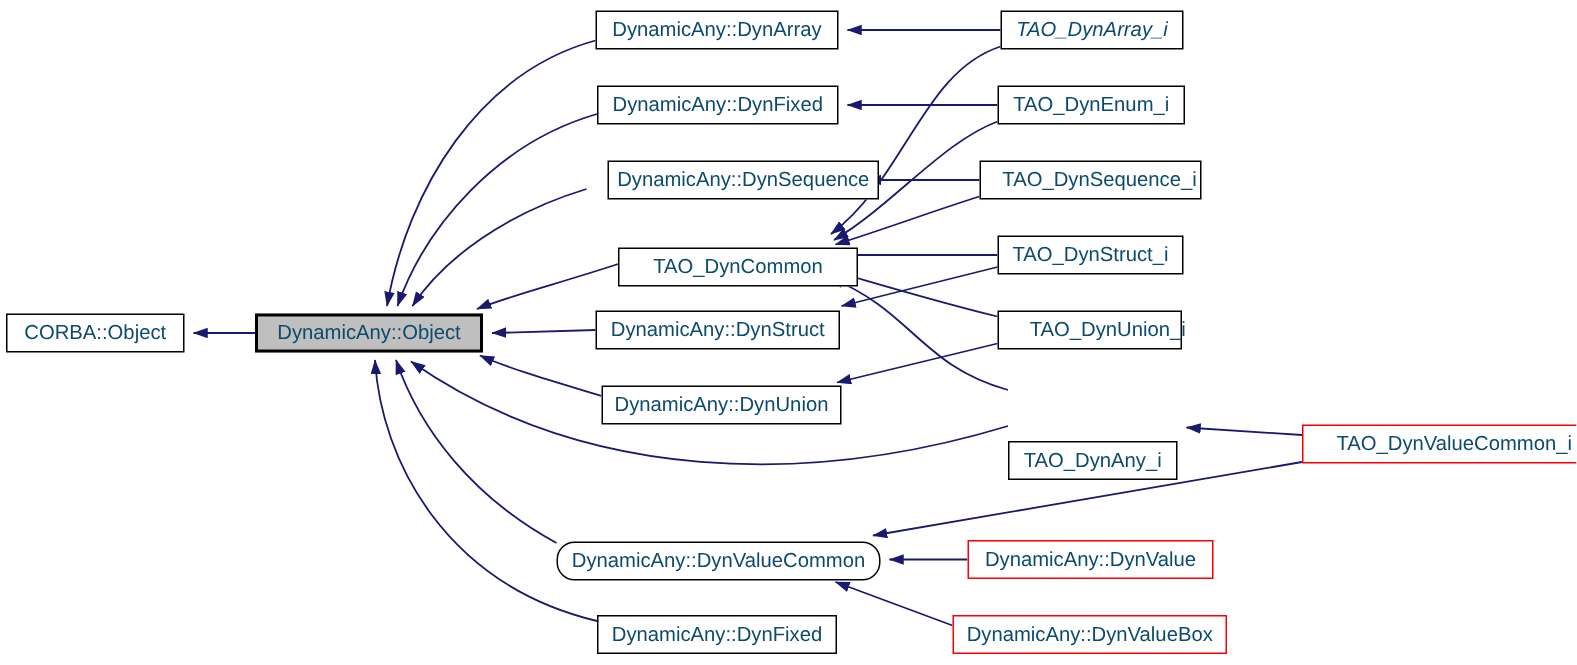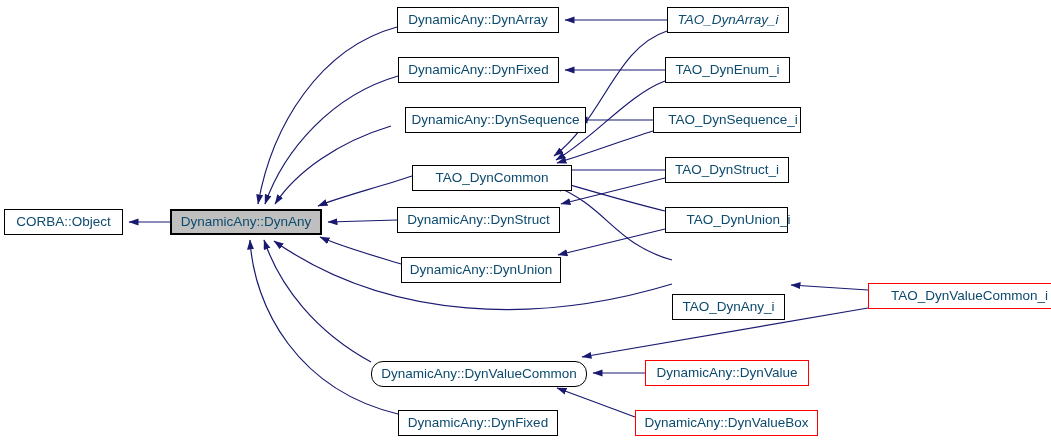--- a/index.html
+++ b/index.html
@@ -71,21 +71,21 @@
       <path d="M 665,178 L 561,204" marker-end="url(#arrowhead)"></path>
       <path d="M 665,229 L 558,255" marker-end="url(#arrowhead)"></path>
       <path d="M 868,290 L 791,285" marker-end="url(#arrowhead)"></path>
       <path d="M 868,308 L 582,357" marker-end="url(#arrowhead)"></path>
       <path d="M 645,373 L 593,373" marker-end="url(#arrowhead)"></path>
       <path d="M 635,417 L 557,388" marker-end="url(#arrowhead)"></path>
     </g>
   </svg>
 
   <div class="node" style="left:4px;   top:209px; width:119px;">CORBA::Object</div>
-  <div class="node main" style="left:170px; top:209px; width:152px;">DynamicAny::DynAny</div>
+  <div class="node main" style="left:170px; top:209px; width:152px;">DynamicAny::Object</div>
   <div class="node" style="left:397px; top:7px;   width:162px;">DynamicAny::DynArray</div>
   <div class="node" style="left:398px; top:57px;  width:161px;">DynamicAny::DynFixed</div>
   <div class="node" style="left:391px; top:107px; width:181px;margin-left:14px;">DynamicAny::DynSequence</div>
   <div class="node" style="left:412px; top:165px; width:160px;">TAO_DynCommon</div>
   <div class="node" style="left:397px; top:207px; width:163px;">DynamicAny::DynStruct</div>
   <div class="node" style="left:401px; top:257px; width:160px;">DynamicAny::DynUnion</div>
   <div class="node" style="left:371px; top:361px; width:216px;border-radius:12px;">DynamicAny::DynValueCommon</div>
   <div class="node" style="left:398px; top:410px; width:160px;">DynamicAny::DynFixed</div>
   <div class="node" style="left:667px; top:7px;   width:122px;font-style:italic;">TAO_DynArray_i</div>
   <div class="node" style="left:665px; top:57px;  width:125px;">TAO_DynEnum_i</div>

